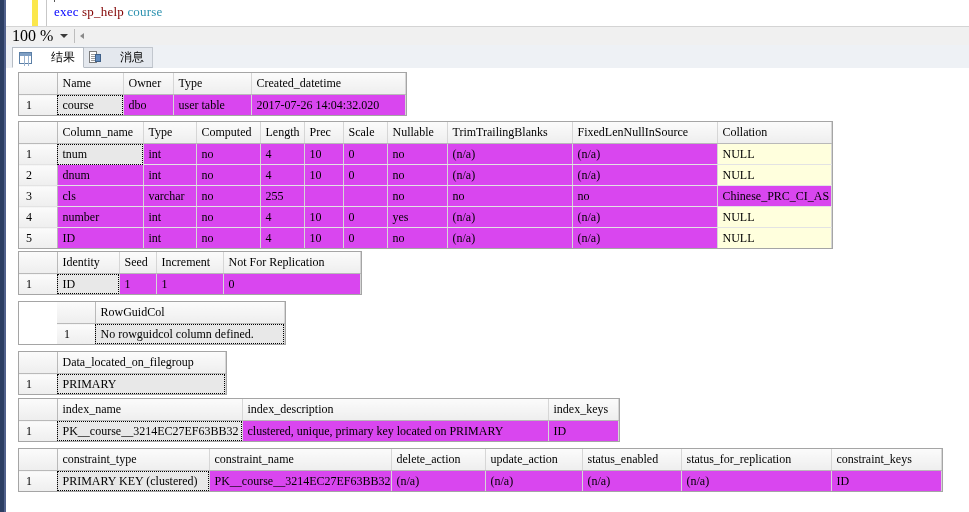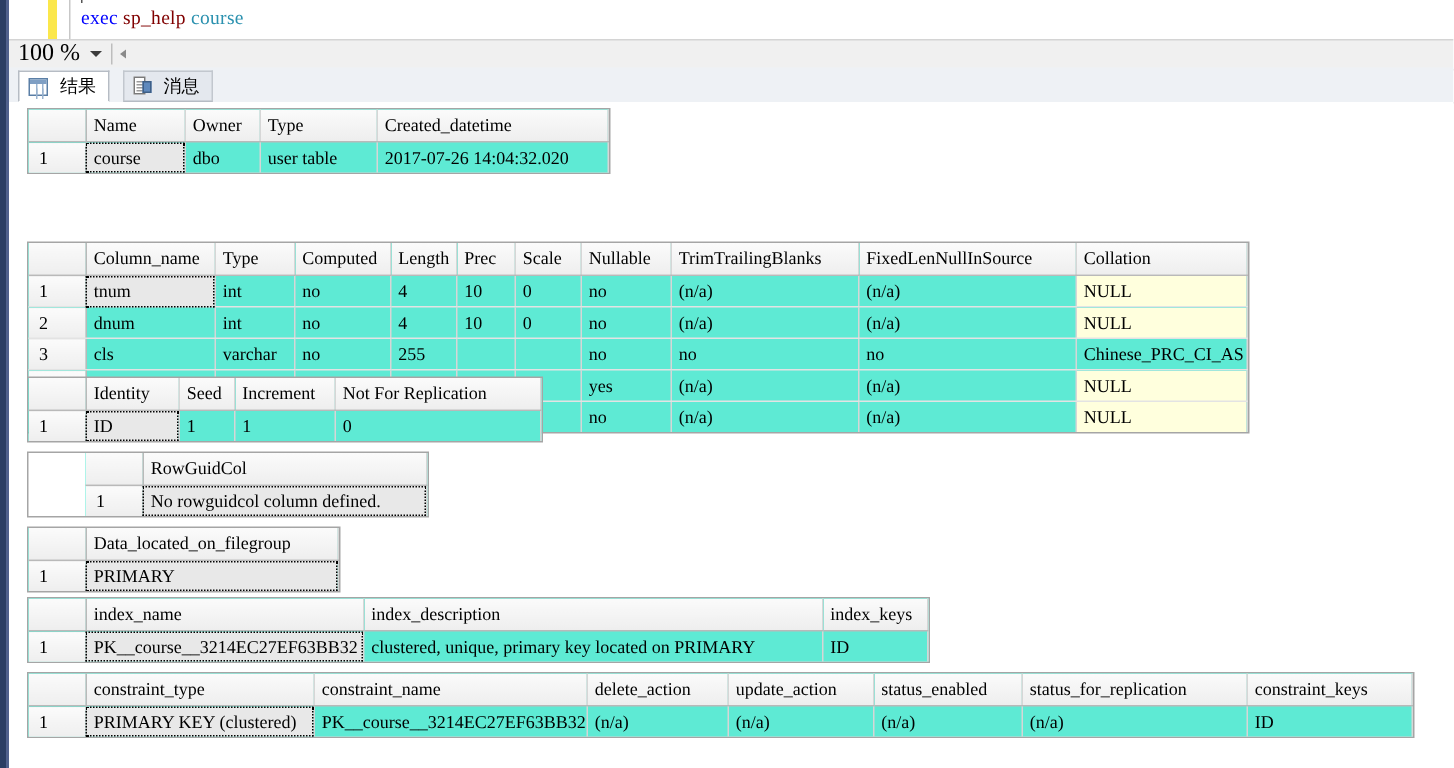--- a/index.html
+++ b/index.html
@@ -128,21 +128,21 @@
     width: 963px; height: 23px;
     background: #eef1f5;
     border-bottom: 1px solid #b6bcc4;
   }
   .tab {
     position: absolute;
     top: 2px;
     height: 21px;
     display: flex;
     align-items: center;
-    gap: 8px;
+    gap: 19px;
     padding: 0 8px 0 6px;
     font-family: "DejaVu Sans", sans-serif;
     font-size: 12px;
     box-sizing: border-box;
     cursor: default;
   }
   .tab.active {
     left: 6px;
     background: #ffffff;
     border: 1px solid #b6bcc4;
@@ -223,21 +223,21 @@
     position: absolute;
     background: #ffffff;
     border: 1px solid #a5a5a5;
     box-sizing: content-box;
   }
   table.g {
     border-collapse: collapse;
     table-layout: fixed;
     font-family: "Liberation Serif", serif;
     font-size: 12px;
-    background: #5eead4;
+    background: #d946ef;
   }
   table.g th,
   table.g td {
     border-right: 1px solid #d6d6d6;
     border-bottom: 1px solid #e3e3e3;
     padding: 0 0 0 5px;
     height: 20px;
     line-height: 20px;
     text-align: left;
     font-weight: normal;
@@ -336,21 +336,21 @@
           <tr>
             <td class="rowhdr">1</td>
             <td class="cell-focus">course</td>
             <td class="">dbo</td>
             <td class="">user table</td>
             <td class="cell-last">2017-07-26 14:04:32.020</td>
           </tr>
         </tbody>
       </table>
     </div>
-    <div class="grid" style="left: 12px; top: 53px; margin-top: 40px;">
+    <div class="grid" style="left: 12px; top: 53px;">
       <table class="g">
         <colgroup>
           <col style="width: 38px;">
           <col style="width: 86px;">
           <col style="width: 53px;">
           <col style="width: 64px;">
           <col style="width: 44px;">
           <col style="width: 39px;">
           <col style="width: 44px;">
           <col style="width: 60px;">

